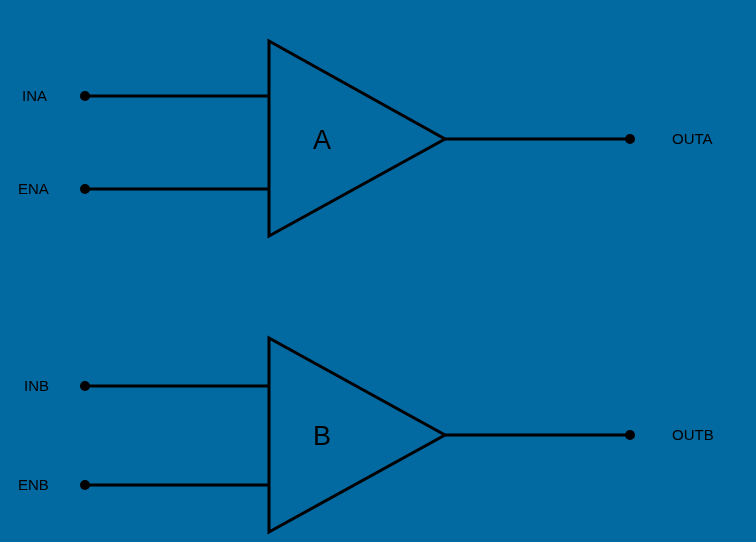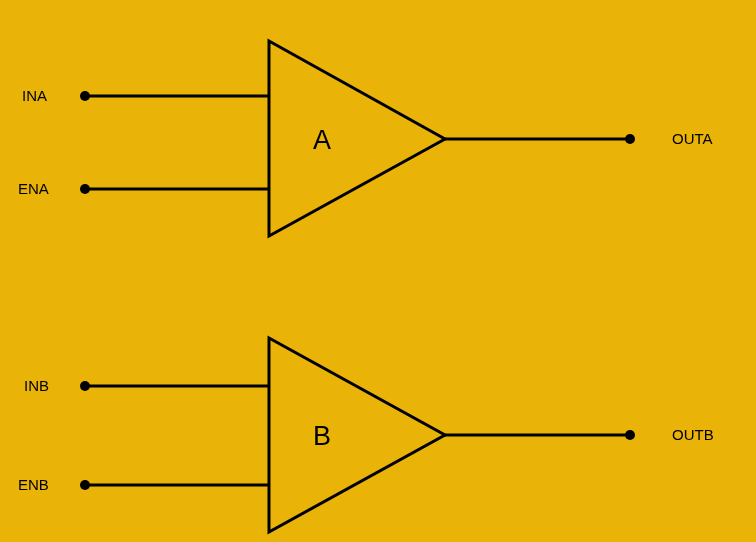--- a/index.html
+++ b/index.html
@@ -10,21 +10,21 @@
   body {
     width: 756px;
     height: 542px;
     font-family: "Liberation Sans", sans-serif;
     overflow: hidden;
   }
   #schematic-root {
     position: relative;
     width: 756px;
     height: 542px;
-    background: #eab308;
+    background: #0369a1;
   }
   svg#schematic-canvas {
     position: absolute;
     top: 0;
     left: 0;
     width: 756px;
     height: 542px;
     display: block;
   }
   .wire {

